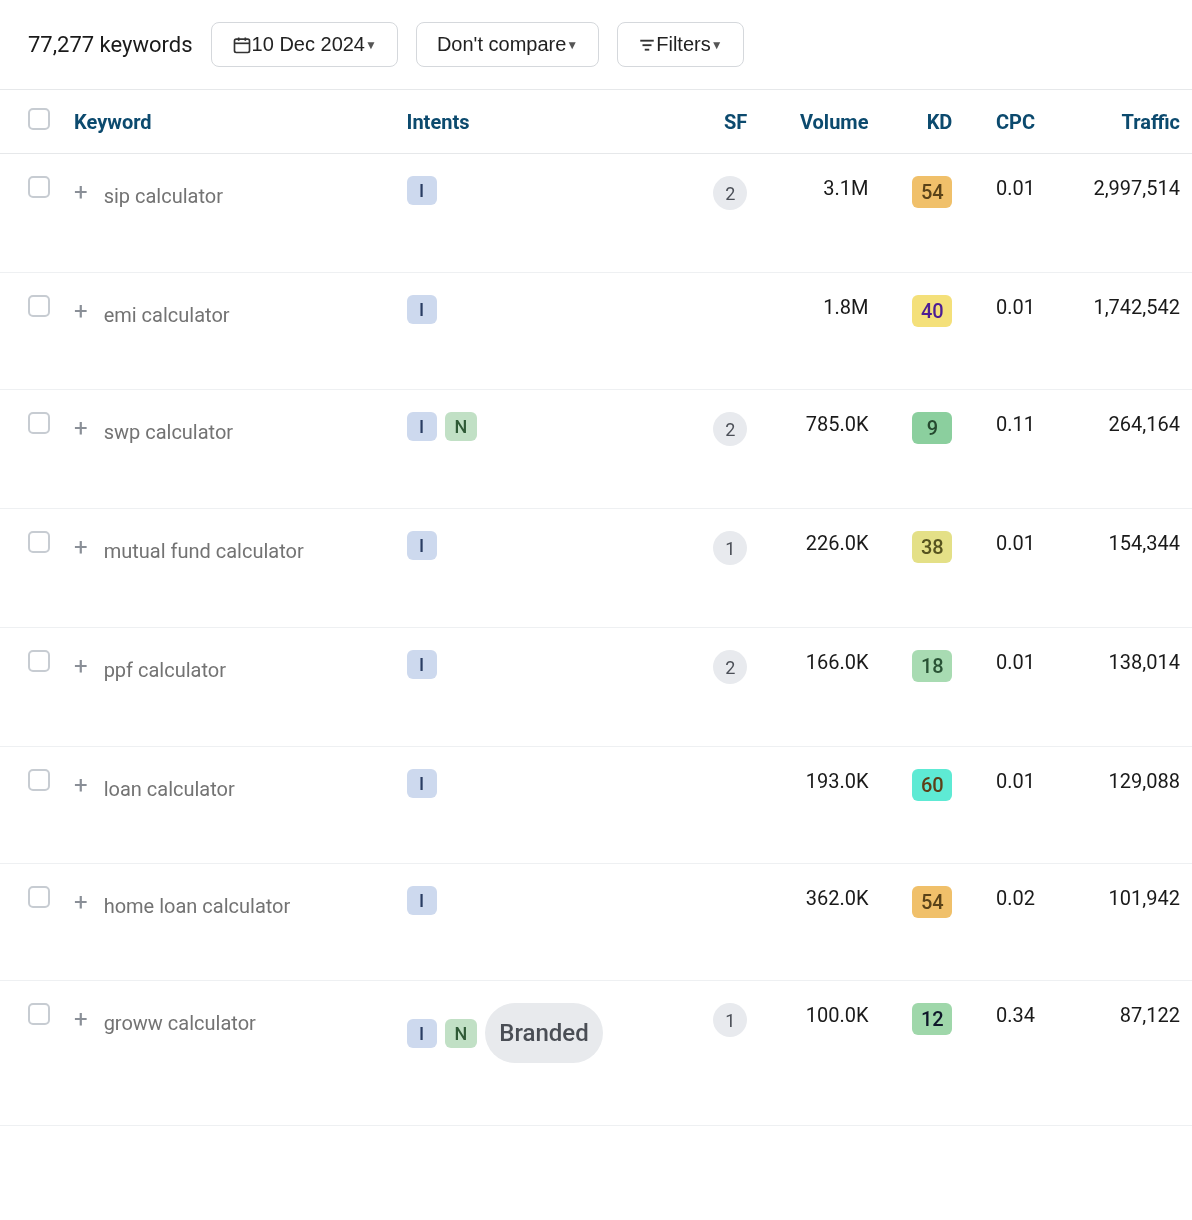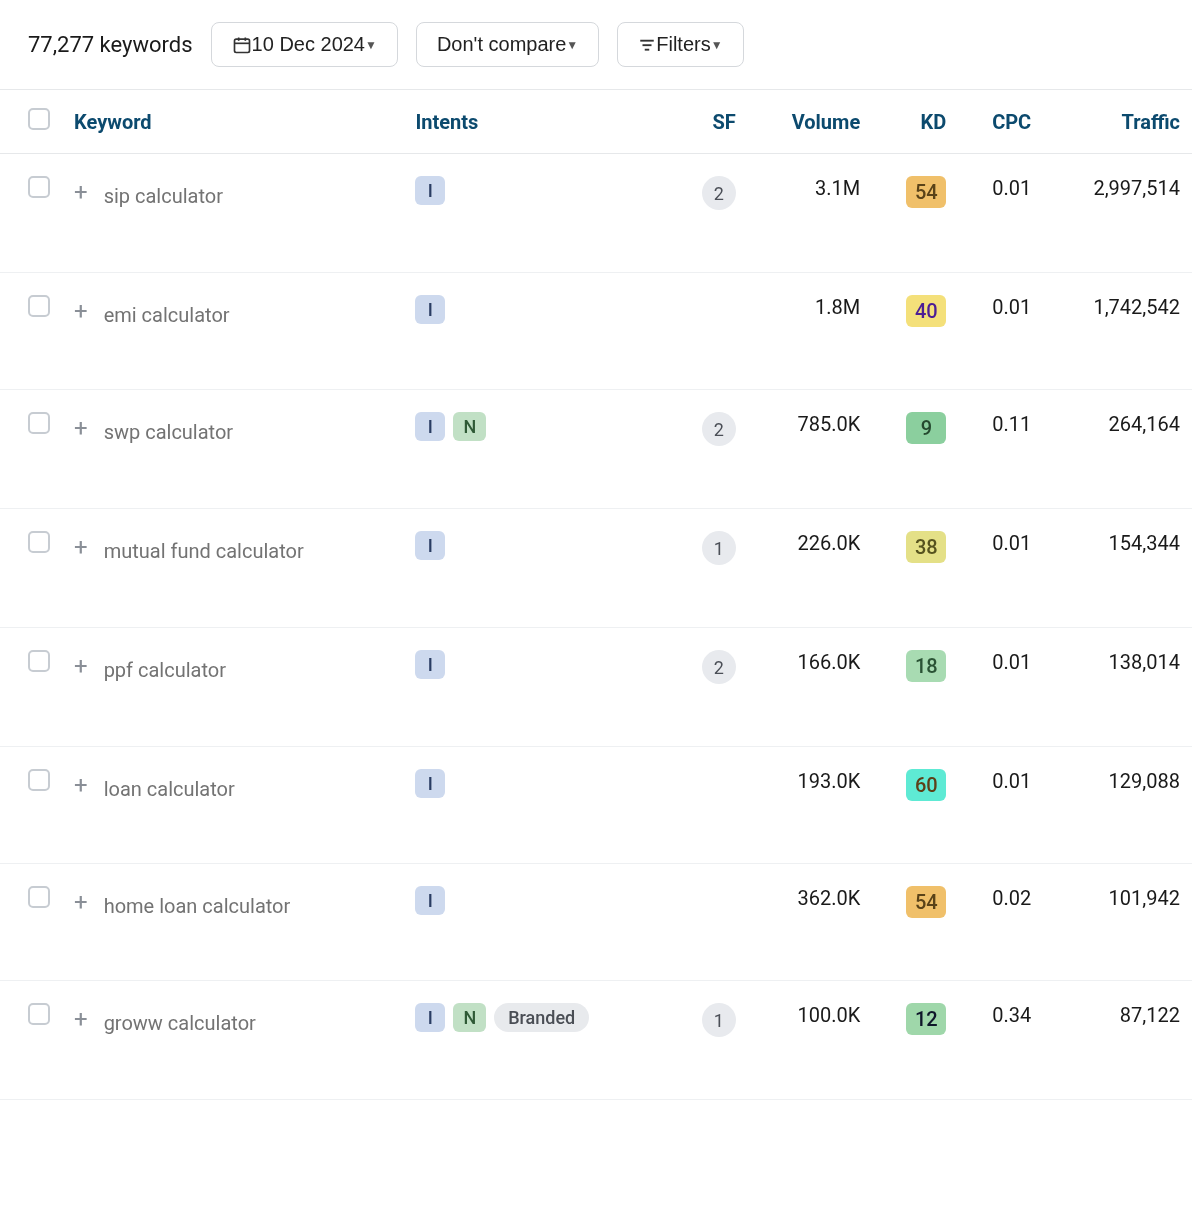--- a/index.html
+++ b/index.html
@@ -96,21 +96,21 @@
   align-items: center;
   justify-content: center;
   border-radius: 6px;
   font-size: 18px;
   font-weight: 500;
   padding: 4px 10px;
   min-width: 30px;
 }
 .badge-I { background: #cdd9ee; color: #2a3d63; }
 .badge-N { background: #c1e0c5; color: #2f5a36; }
-.badge-Branded { background: #e8eaed; color: #4a4e55; border-radius: 999px; padding: 4px 14px; font-size: 18px; }
+.badge-Branded { background: #e8eaed; color: #4a4e55; border-radius: 999px; padding: 16px 14px; font-size: 24px; }
 .sf-pill {
   display: inline-flex;
   align-items: center;
   justify-content: center;
   width: 34px;
   height: 34px;
   border-radius: 50%;
   background: #e8eaee;
   color: #4b4f57;
   font-size: 18px;

